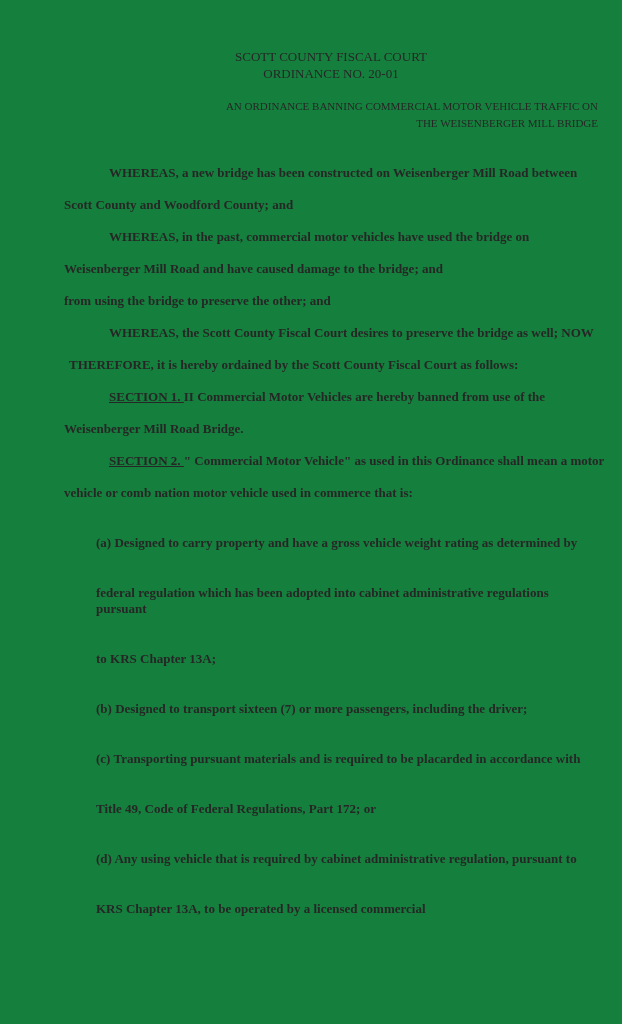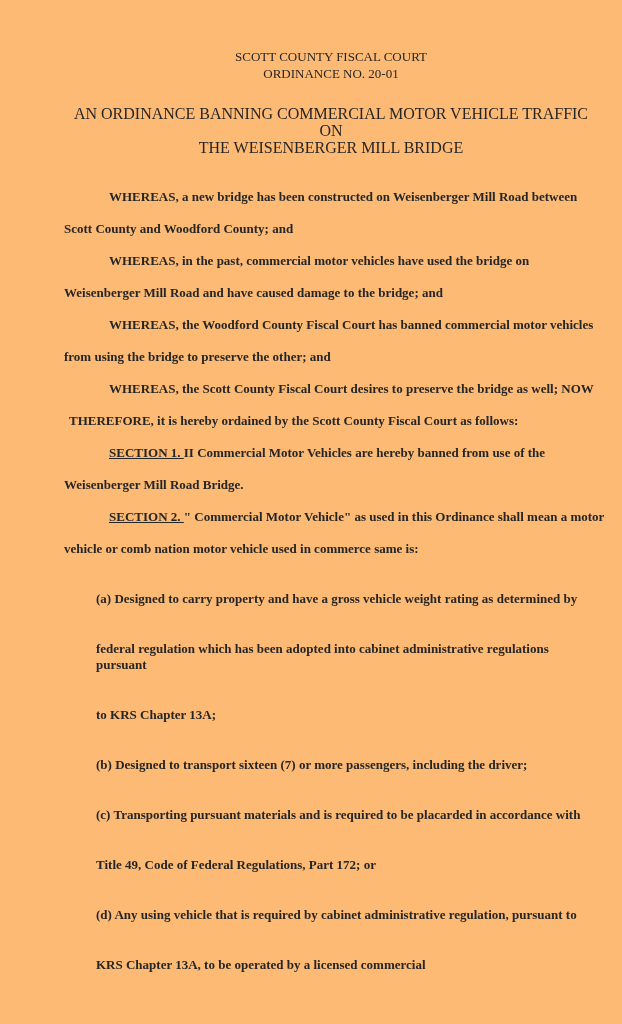--- a/index.html
+++ b/index.html
@@ -1,41 +1,41 @@
 <!DOCTYPE html>
 <html><head>
 <meta charset="utf-8">
 <style>
   * { margin: 0; padding: 0; box-sizing: border-box; }
   html, body { background: #ffffff; }
   .page {
     position: relative;
     width: 622px;
     height: 1024px;
-    background: #fdba74;
+    background: #15803d;
     font-family: "Liberation Serif", "DejaVu Serif", serif;
     color: #262626;
     overflow: hidden;
   }
   .doc {
     position: absolute;
     left: 64px;
     top: 48px;
     width: 534px;
   }
   .doc-header {
     text-align: center;
     font-size: 13px;
     line-height: 17px;
   }
   .doc-title {
-    text-align: center;
-    font-size: 16px;
+    text-align: right;
+    font-size: 11px;
     line-height: 17px;
-    margin-top: 23px;
+    margin-top: 16px;
   }
   .doc-body {
     margin-top: 33px;
   }
   .line {
     font-size: 13px;
     line-height: 16px;
     margin-top: 16px;
     white-space: nowrap;
     font-weight: bold;
@@ -61,30 +61,29 @@
     <div class="doc-title">
       <div>AN ORDINANCE BANNING COMMERCIAL MOTOR VEHICLE TRAFFIC ON</div>
       <div>THE WEISENBERGER MILL BRIDGE</div>
     </div>
 
     <div class="doc-body">
       <div class="line ind-first">WHEREAS, a new bridge has been constructed on Weisenberger Mill Road between</div>
       <div class="line">Scott County and Woodford County; and</div>
       <div class="line ind-first">WHEREAS, in the past, commercial motor vehicles have used the bridge on</div>
       <div class="line">Weisenberger Mill Road and have caused damage to the bridge; and</div>
-      <div class="line ind-first">WHEREAS, the Woodford County Fiscal Court has banned commercial motor vehicles</div>
       <div class="line">from using the bridge to preserve the other; and</div>
       <div class="line ind-first">WHEREAS, the Scott County Fiscal Court desires to preserve the bridge as well; NOW</div>
       <div class="line ind-space">THEREFORE, it is hereby ordained by the Scott County Fiscal Court as follows:</div>
 
       <div class="line ind-first"><span class="u">SECTION 1. </span><span>II Commercial Motor Vehicles are hereby banned from use of the</span></div>
       <div class="line">Weisenberger Mill Road Bridge.</div>
 
       <div class="line ind-first"><span class="u">SECTION 2. </span><span>" Commercial Motor Vehicle" as used in this Ordinance shall mean a motor</span></div>
-      <div class="line">vehicle or comb nation motor vehicle used in commerce same is:</div>
+      <div class="line">vehicle or comb nation motor vehicle used in commerce that is:</div>
 
       <div class="line ind-sub">(a) Designed to carry property and have a gross vehicle weight rating as determined by</div>
       <div class="line ind-sub">federal regulation which has been adopted into cabinet administrative regulations</div>
       <div class="line ind-sub tight">pursuant</div>
       <div class="line ind-sub">to KRS Chapter 13A;</div>
       <div class="line ind-sub">(b) Designed to transport sixteen (7) or more passengers, including the driver;</div>
       <div class="line ind-sub">(c) Transporting pursuant materials and is required to be placarded in accordance with</div>
       <div class="line ind-sub">Title 49, Code of Federal Regulations, Part 172; or</div>
       <div class="line ind-sub">(d) Any using vehicle that is required by cabinet administrative regulation, pursuant to</div>
       <div class="line ind-sub">KRS Chapter 13A, to be operated by a licensed commercial</div>

